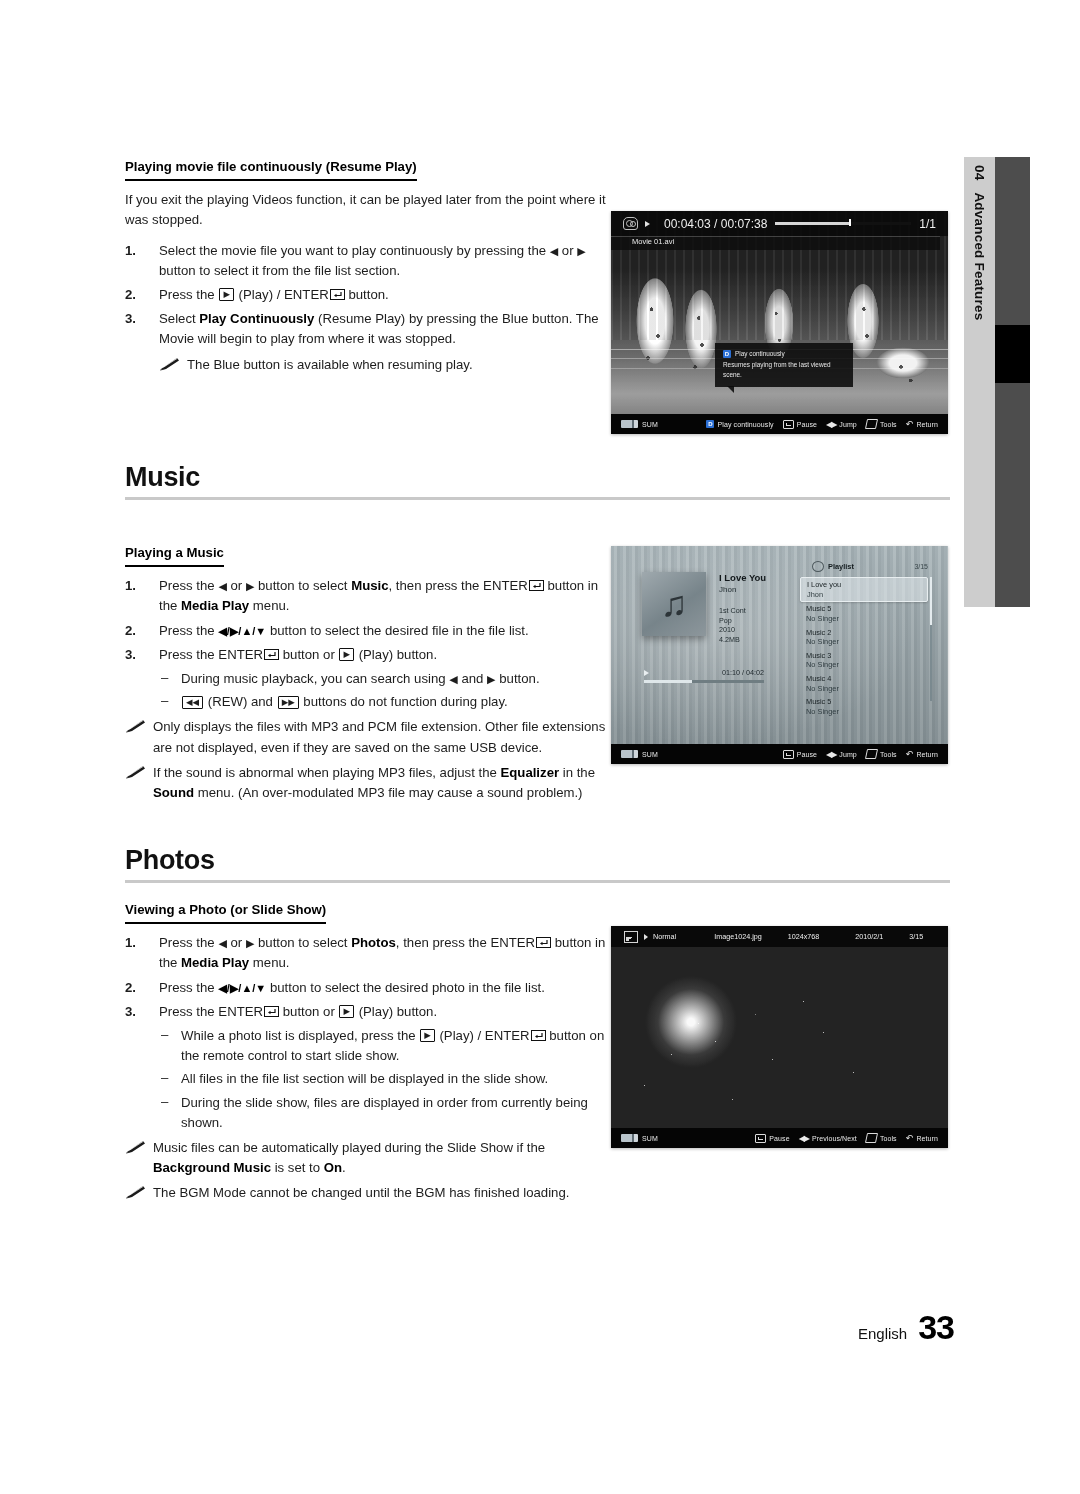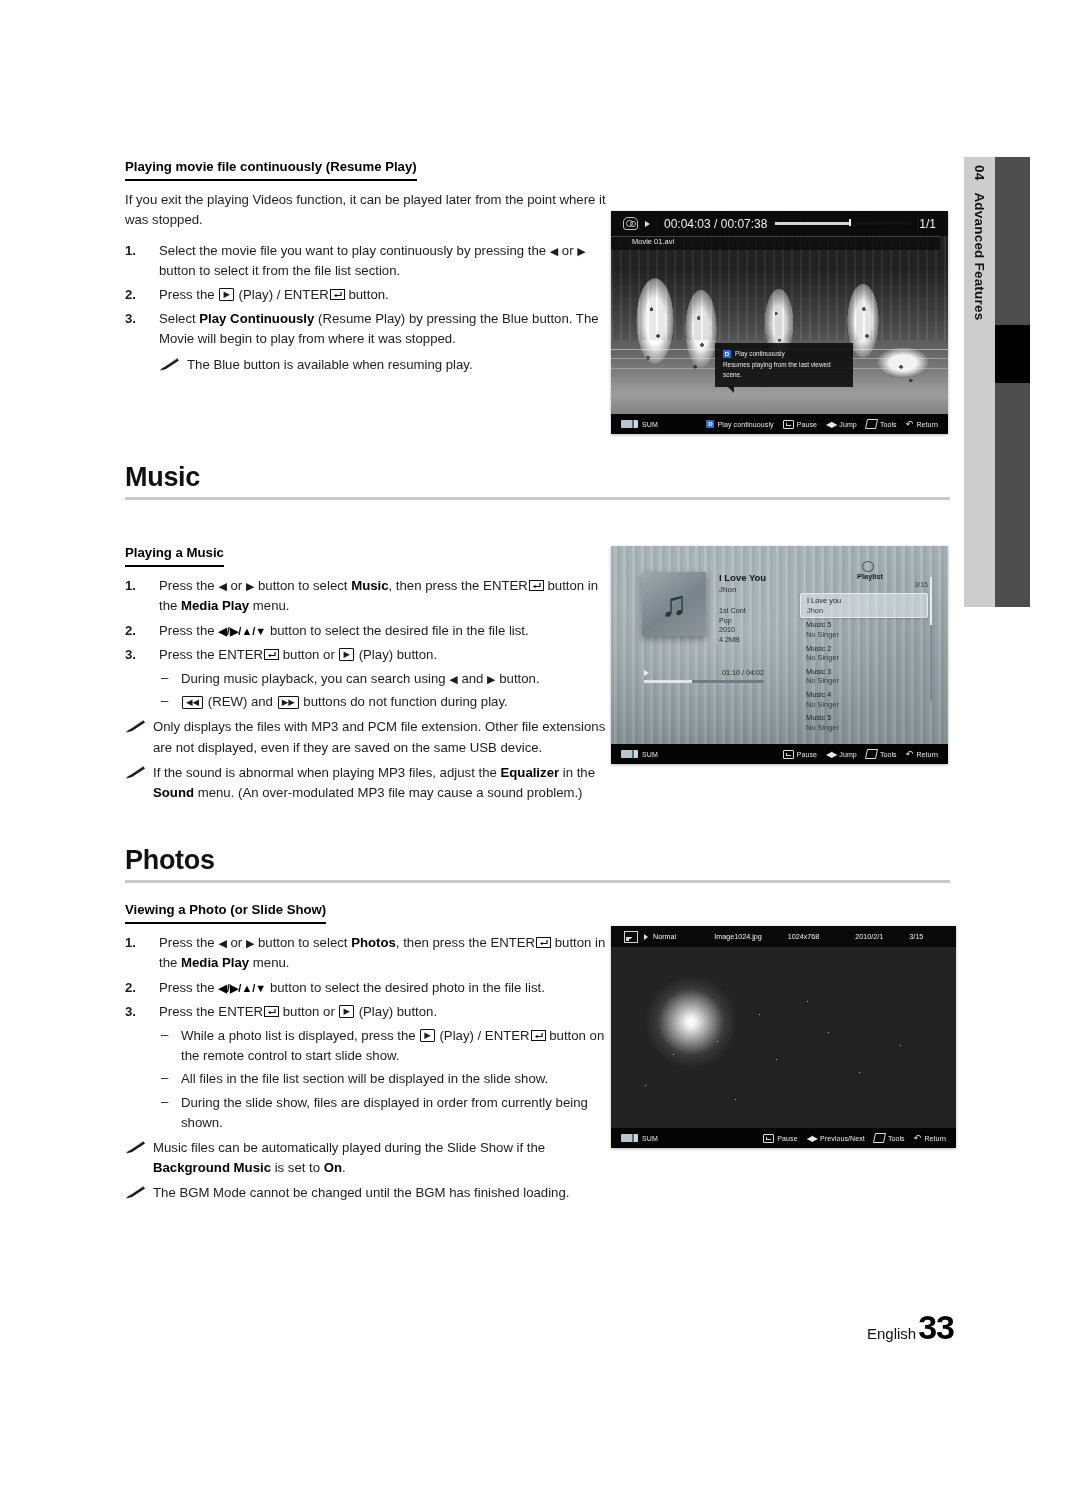--- a/index.html
+++ b/index.html
@@ -189,21 +189,21 @@
     right: 126px;
     top: 1308px;
     display: flex;
     align-items: baseline;
   }
   .footer .lang { font-size: 15px; color: #111; }
   .footer .pageno {
     font-size: 34px;
     font-weight: bold;
     color: #000;
-    margin-left: 2px;
+    margin-left: 11px;
     letter-spacing: -1px;
   }
 
   
   .tvshot {
     position: absolute;
     width: 337px;
     background: #000;
     overflow: hidden;
   }
@@ -473,21 +473,20 @@
     left: 189px; top: 15px;
     width: 128px;
   }
   .playlist-head {
     display: flex; align-items: center;
     color: #141c1f;
     font-size: 7.4px;
     font-weight: bold;
     margin-bottom: 5px;
     padding-left: 12px;
-    flex-direction: column;
   }
   .playlist-head .pl-icon {
     width: 10px; height: 9px;
     border: 1px solid #3c484c;
     border-radius: 50%;
     margin-right: 4px;
     position: relative;
     opacity: .85;
   }
   .playlist-head .pl-count {
@@ -519,21 +518,20 @@
     content: ""; position: absolute;
     left: 0; top: 0; width: 2px; height: 48px;
     background: #e4ebee;
   }
 
   
   #shot-photo {
     left: 611px;
     top: 926px;
     height: 222px;
-    padding-left: 8px;
   }
   .photo-bg {
     position: absolute; inset: 0;
     background:
       radial-gradient(circle 46px at 80px 96px, #f0f0f0 0 8%, #9d9d9d 38%, #3f3f3f 72%, #2a2a2a 100%),
       radial-gradient(circle 42px at 186px 82px, #e4e4e4 0 7%, #9a9a9a 36%, #3b3b3b 70%, #262626 100%),
       radial-gradient(circle 40px at 278px 120px, #ededed 0 8%, #9e9e9e 36%, #3e3e3e 70%, #282828 100%),
       radial-gradient(circle 38px at 34px 168px, #e8e8e8 0 8%, #8f8f8f 36%, #333 72%, #222 100%),
       radial-gradient(circle 40px at 144px 186px, #dcdcdc 0 7%, #8b8b8b 36%, #303030 72%, #1f1f1f 100%),
       radial-gradient(circle 36px at 246px 40px, #f4f4f4 0 12%, #b3b3b3 40%, #4a4a4a 75%, #2e2e2e 100%),

